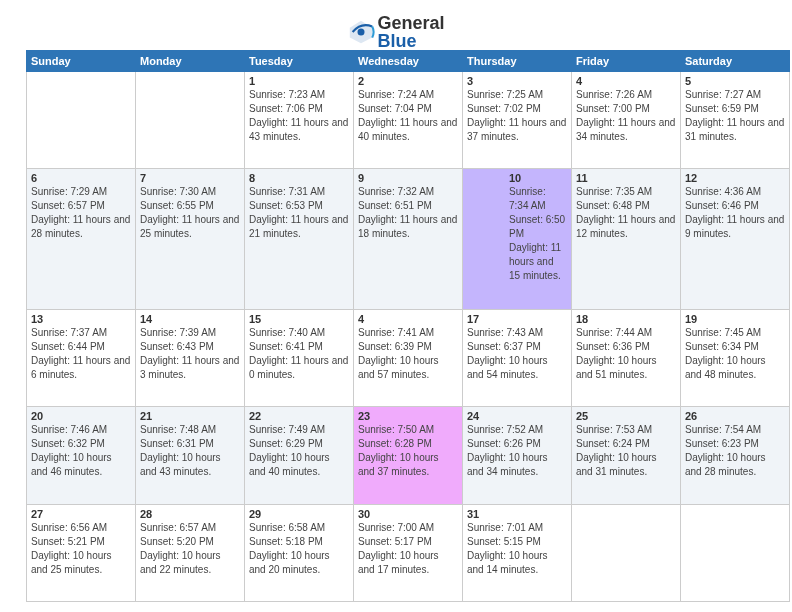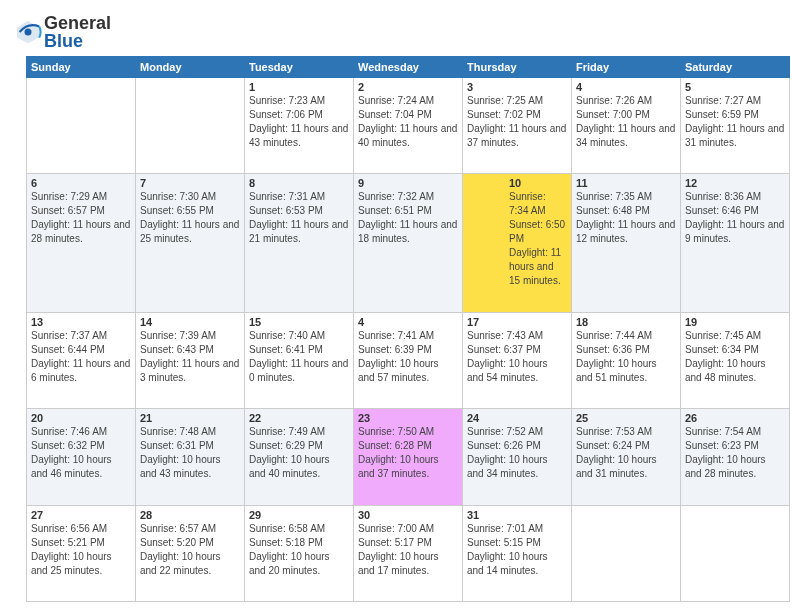--- a/index.html
+++ b/index.html
@@ -12,23 +12,22 @@
     }
     .page {
       width: 792px;
       height: 612px;
       padding: 10px 14px;
       display: flex;
       flex-direction: column;
     }
     .header {
       display: flex;
-      justify-content: flex-start;
+      justify-content: center;
       align-items: flex-start;
-      margin-bottom: 6px;
     }
     .logo {
       display: flex;
       align-items: center;
       margin-top: 4px;
     }
     .logo-text {
       font-size: 18px;
       font-weight: bold;
       color: #333;
@@ -186,35 +185,35 @@
             <div class="day-info" style="white-space: pre-line;">Sunrise: 7:31 AM
 Sunset: 6:53 PM
 Daylight: 11 hours and 21 minutes.</div>
           </td>
           <td style="background: rgb(240, 244, 248);">
             <span class="day-num">9</span>
             <div class="day-info" style="white-space: pre-line;">Sunrise: 7:32 AM
 Sunset: 6:51 PM
 Daylight: 11 hours and 18 minutes.</div>
           </td>
-          <td style="background: #fde047; padding-left: 46px;">
+          <td style="background: #c4b5fd; padding-left: 46px;">
             <span class="day-num">10</span>
             <div class="day-info" style="white-space: pre-line;">Sunrise: 7:34 AM
 Sunset: 6:50 PM
 Daylight: 11 hours and 15 minutes.</div>
           </td>
           <td style="background: rgb(240, 244, 248);">
             <span class="day-num">11</span>
             <div class="day-info" style="white-space: pre-line;">Sunrise: 7:35 AM
 Sunset: 6:48 PM
 Daylight: 11 hours and 12 minutes.</div>
           </td>
           <td style="background: rgb(240, 244, 248);">
             <span class="day-num">12</span>
-            <div class="day-info" style="white-space: pre-line;">Sunrise: 8:36 AM
+            <div class="day-info" style="white-space: pre-line;">Sunrise: 4:36 AM
 Sunset: 6:46 PM
 Daylight: 11 hours and 9 minutes.</div>
           </td>
         </tr>
         <tr>
           <td>
             <span class="day-num">13</span>
             <div class="day-info" style="white-space: pre-line;">Sunrise: 7:37 AM
 Sunset: 6:44 PM
 Daylight: 11 hours and 6 minutes.</div>

